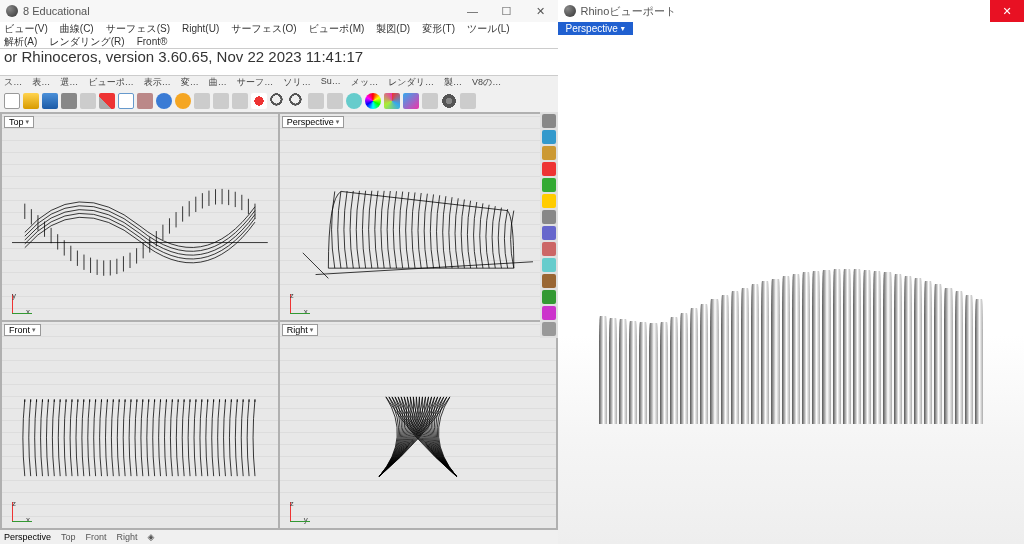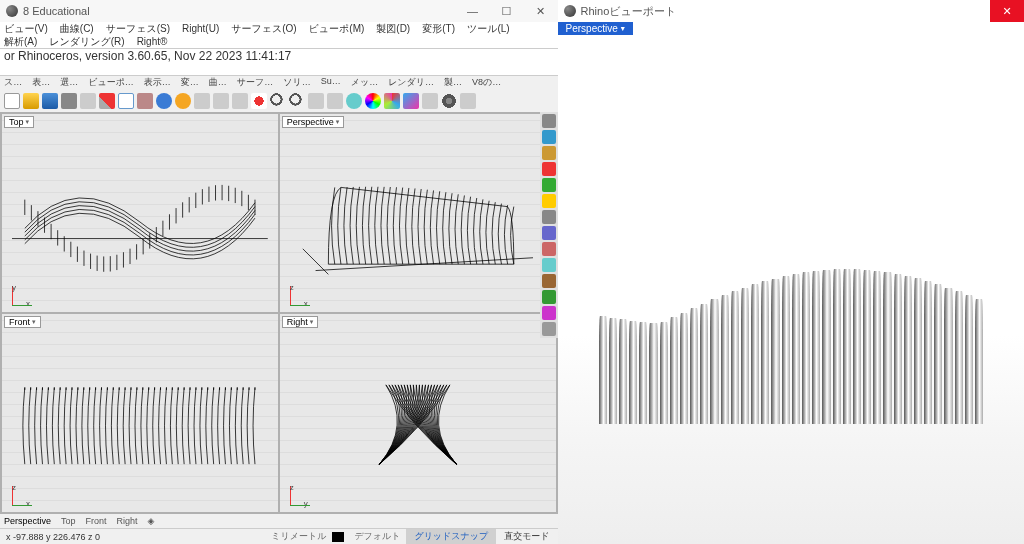--- a/index.html
+++ b/index.html
@@ -14,21 +14,21 @@
   .win-controls { position: absolute; right: 0; top: 0; display: flex; }
   .win-btn { width: 34px; height: 22px; display: flex; align-items: center; justify-content: center; font-size: 11px; color: #555; }
   .win-btn.close { background: #e81123; color: #fff; }
   .win-btn.close.invis { background: transparent; }
 
   
   .menubar { height: 26px; background: #fff; display: flex; align-items: center; font-size: 10px; color: #333; padding-left: 4px; overflow: hidden; flex-wrap: wrap; line-height: 13px; }
   .menubar span { margin-right: 12px; white-space: nowrap; }
 
   
-  .cmd-area { height: 28px; background: #fff; border-top: 1px solid #ccc; border-bottom: 1px solid #ccc; font-size: 12px; color: #333; padding: 2px 4px; line-height: 11px; overflow: hidden; }
+  .cmd-area { height: 28px; background: #fff; border-top: 1px solid #ccc; border-bottom: 1px solid #ccc; font-size: 15px; color: #333; padding: 2px 4px; line-height: 11px; overflow: hidden; }
 
   
   .tab-strip { height: 14px; background: #f0f0f0; display: flex; font-size: 9px; color: #444; padding-left: 4px; overflow: hidden; }
   .tab-strip span { margin-right: 10px; white-space: nowrap; }
 
   
   .toolbar { height: 22px; background: #f0f0f0; display: flex; align-items: center; padding: 0 4px; gap: 3px; overflow: hidden; }
   .tb-icon { width: 16px; height: 16px; border-radius: 2px; }
   .tb-icon.new { background: #fff; border: 1px solid #999; }
   .tb-icon.open { background: linear-gradient(#ffd34e, #d79b00); }
@@ -107,21 +107,21 @@
     <span>曲線(C)</span>
     <span>サーフェス(S)</span>
     <span>Right(U)</span>
     <span>サーフェス(O)</span>
     <span>ビューポ(M)</span>
     <span>製図(D)</span>
     <span>変形(T)</span>
     <span>ツール(L)</span>
     <span>解析(A)</span>
     <span>レンダリング(R)</span>
-    <span>Right®</span>
+    <span>Front®</span>
 
   </div>
 
   <div class="cmd-area">
     <div>or Rhinoceros, version 3.60.65, Nov 22 2023  11:41:17</div>
   </div>
 
   <div class="tab-strip">
     <span>ス…</span>
     <span>表…</span>
@@ -457,29 +457,20 @@
   </div>
 
   <div class="vp-tabs">
     <span class="active">Perspective</span>
     <span>Top</span>
     <span>Front</span>
     <span>Right</span>
     <span>◈</span>
   </div>
 
-  <div class="status">
-    <span class="coord">x -97.888  y 226.476  z 0</span>
-    <span class="fill"></span>
-    <span class="unit">ミリメートル</span>
-    <span class="swatch"></span>
-    <span class="unit">デフォルト</span>
-    <span class="snap">グリッドスナップ</span>
-    <span class="mode">直交モード</span>
-  </div>
 </div>
 
 <div class="right-pane">
   <div class="titlebar">
     <span class="title-icon"></span>
     <span>Rhinoビューポート</span>
     <div class="win-controls">
       <div class="win-btn close">✕</div>
     </div>
   </div>

